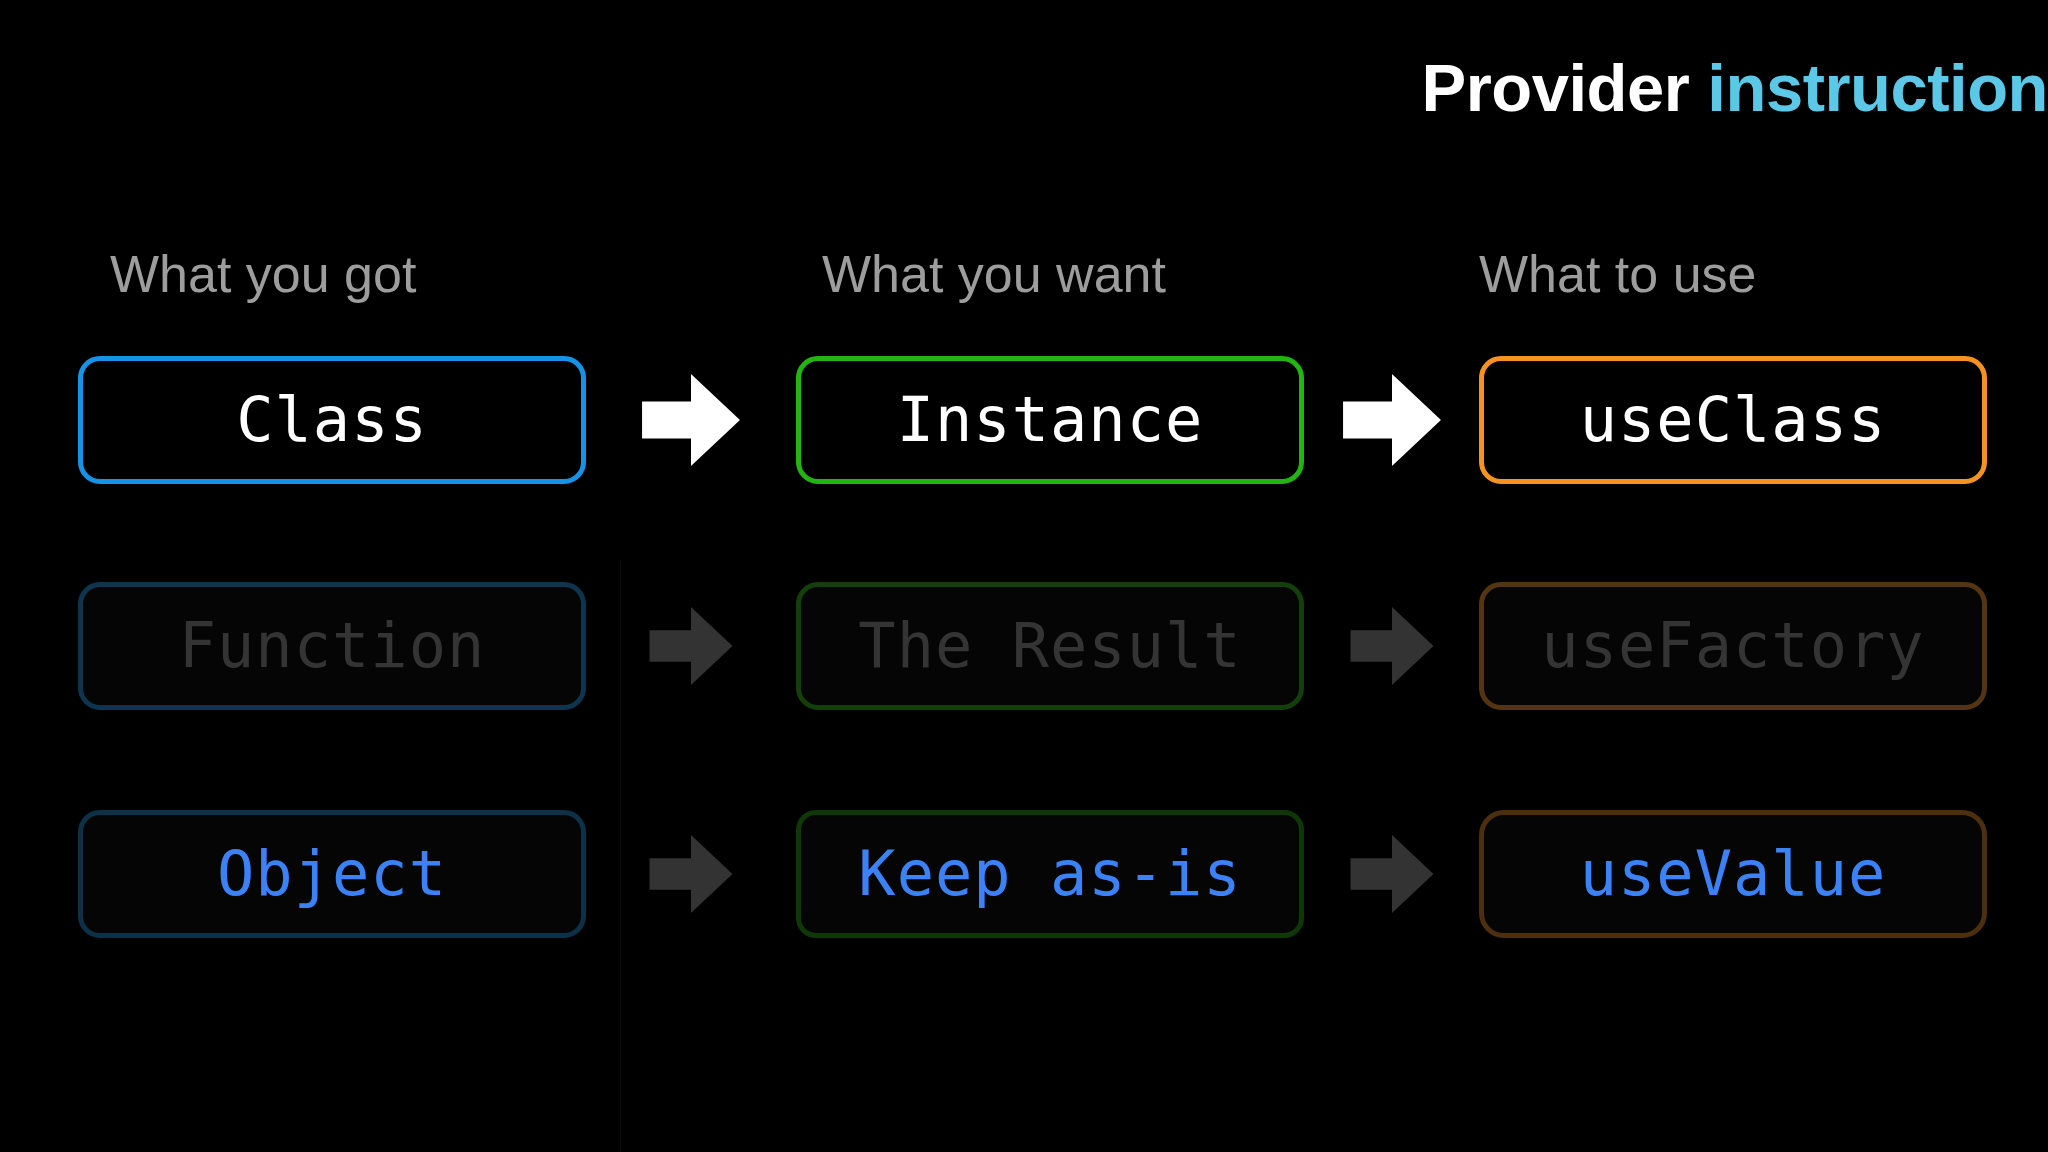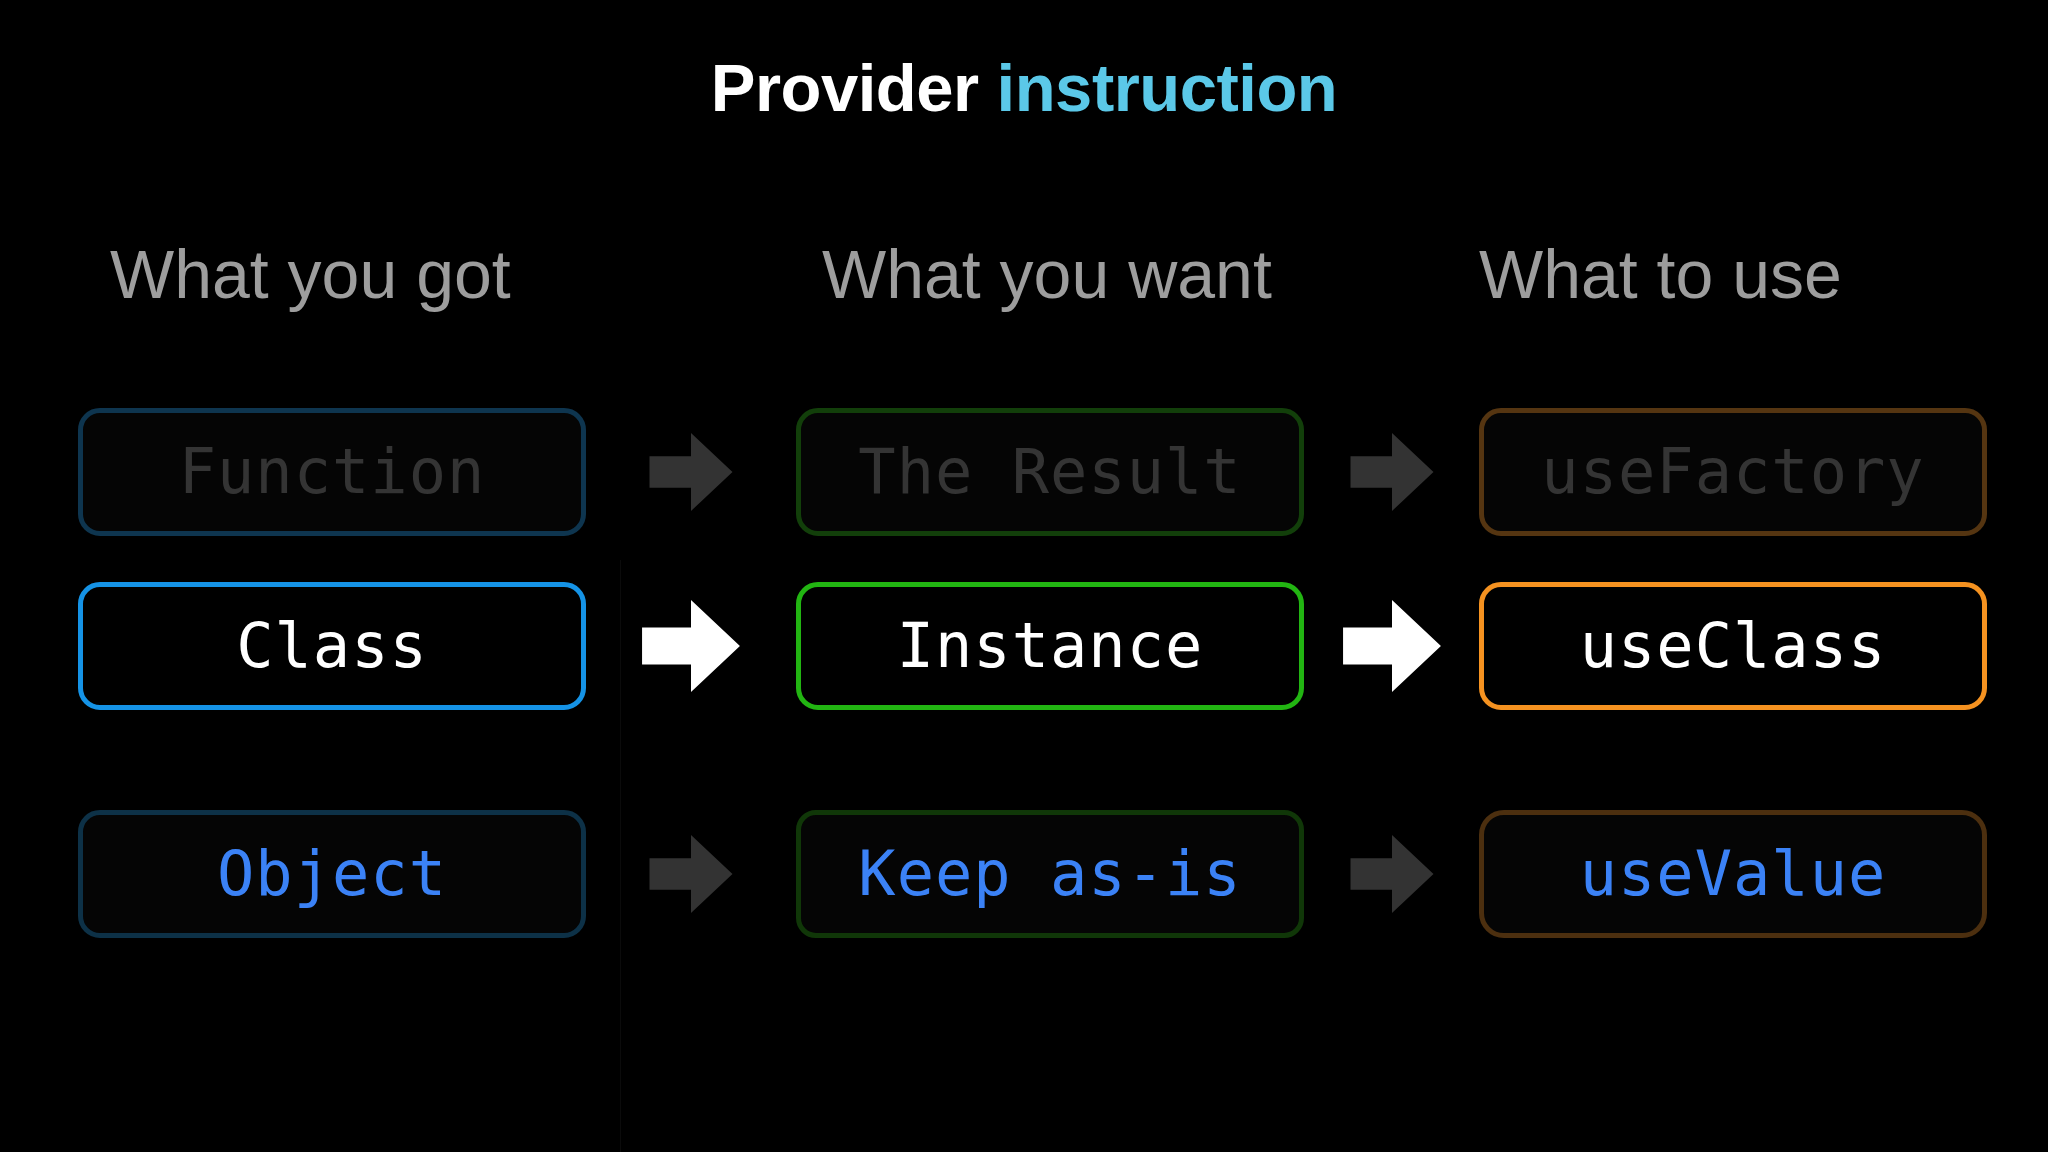--- a/index.html
+++ b/index.html
@@ -31,21 +31,21 @@
     height: 1152px;
     box-sizing: border-box;
   }
 
   
   .title {
     position: absolute;
     top: 48px;
     left: 0;
     width: 2048px;
-    text-align: center;
+    text-align: right;
     font-size: 67px;
     font-weight: bold;
     letter-spacing: -0.5px;
     line-height: 1.2;
     white-space: nowrap;
   }
   .title .t-white { color: #ffffff; }
   .title .t-accent { color: #5BC8E8; }
   .title .sp { display: inline-block; width: 18px; }
 
@@ -57,21 +57,21 @@
     width: 1892px;
   }
 
   .headers {
     display: grid;
     grid-template-columns: 508px 210px 508px 175px 508px;
     align-items: center;
     height: 72px;
   }
   .col-head {
-    font-size: 68px;
+    font-size: 52px;
     color: #9d9d9d;
     line-height: 1;
     white-space: nowrap;
   }
   .col-head.c1 { padding-left: 32px; }
   .col-head.c2 { padding-left: 26px; }
   .col-head.c3 { padding-left: 0px; }
 
   .row {
     display: grid;
@@ -153,20 +153,42 @@
   <div class="grid">
 
     <div class="headers">
       <div class="col-head c1">What you got</div>
       <div></div>
       <div class="col-head c2">What you want</div>
       <div></div>
       <div class="col-head c3">What to use</div>
     </div>
 
+    <div class="row r1">
+      <div class="box blue">
+        <span class="box-label">Class</span>
+      </div>
+      <div class="arrow-cell">
+        <svg class="arrow" viewBox="0 0 100 94">
+          <polygon class="shape" points="0,28 50,28 50,0 100,47 50,94 50,66 0,66"></polygon>
+        </svg>
+      </div>
+      <div class="box green">
+        <span class="box-label">Instance</span>
+      </div>
+      <div class="arrow-cell">
+        <svg class="arrow" viewBox="0 0 100 94">
+          <polygon class="shape" points="0,28 50,28 50,0 100,47 50,94 50,66 0,66"></polygon>
+        </svg>
+      </div>
+      <div class="box orange">
+        <span class="box-label">useClass</span>
+      </div>
+    </div>
+
     <div class="row r2 dim">
       <div class="box blue">
         <span class="box-label">Function</span>
       </div>
       <div class="arrow-cell">
         <svg class="arrow" viewBox="0 0 100 94">
           <polygon class="shape" points="0,28 50,28 50,0 100,47 50,94 50,66 0,66"></polygon>
         </svg>
       </div>
       <div class="box green">
@@ -175,42 +197,20 @@
       <div class="arrow-cell">
         <svg class="arrow" viewBox="0 0 100 94">
           <polygon class="shape" points="0,28 50,28 50,0 100,47 50,94 50,66 0,66"></polygon>
         </svg>
       </div>
       <div class="box orange">
         <span class="box-label">useFactory</span>
       </div>
     </div>
 
-    <div class="row r1">
-      <div class="box blue">
-        <span class="box-label">Class</span>
-      </div>
-      <div class="arrow-cell">
-        <svg class="arrow" viewBox="0 0 100 94">
-          <polygon class="shape" points="0,28 50,28 50,0 100,47 50,94 50,66 0,66"></polygon>
-        </svg>
-      </div>
-      <div class="box green">
-        <span class="box-label">Instance</span>
-      </div>
-      <div class="arrow-cell">
-        <svg class="arrow" viewBox="0 0 100 94">
-          <polygon class="shape" points="0,28 50,28 50,0 100,47 50,94 50,66 0,66"></polygon>
-        </svg>
-      </div>
-      <div class="box orange">
-        <span class="box-label">useClass</span>
-      </div>
-    </div>
-
     <div class="row r3 dim dim2">
       <div class="box blue">
         <span class="box-label">Object</span>
       </div>
       <div class="arrow-cell">
         <svg class="arrow" viewBox="0 0 100 94">
           <polygon class="shape" points="0,28 50,28 50,0 100,47 50,94 50,66 0,66"></polygon>
         </svg>
       </div>
       <div class="box green">

